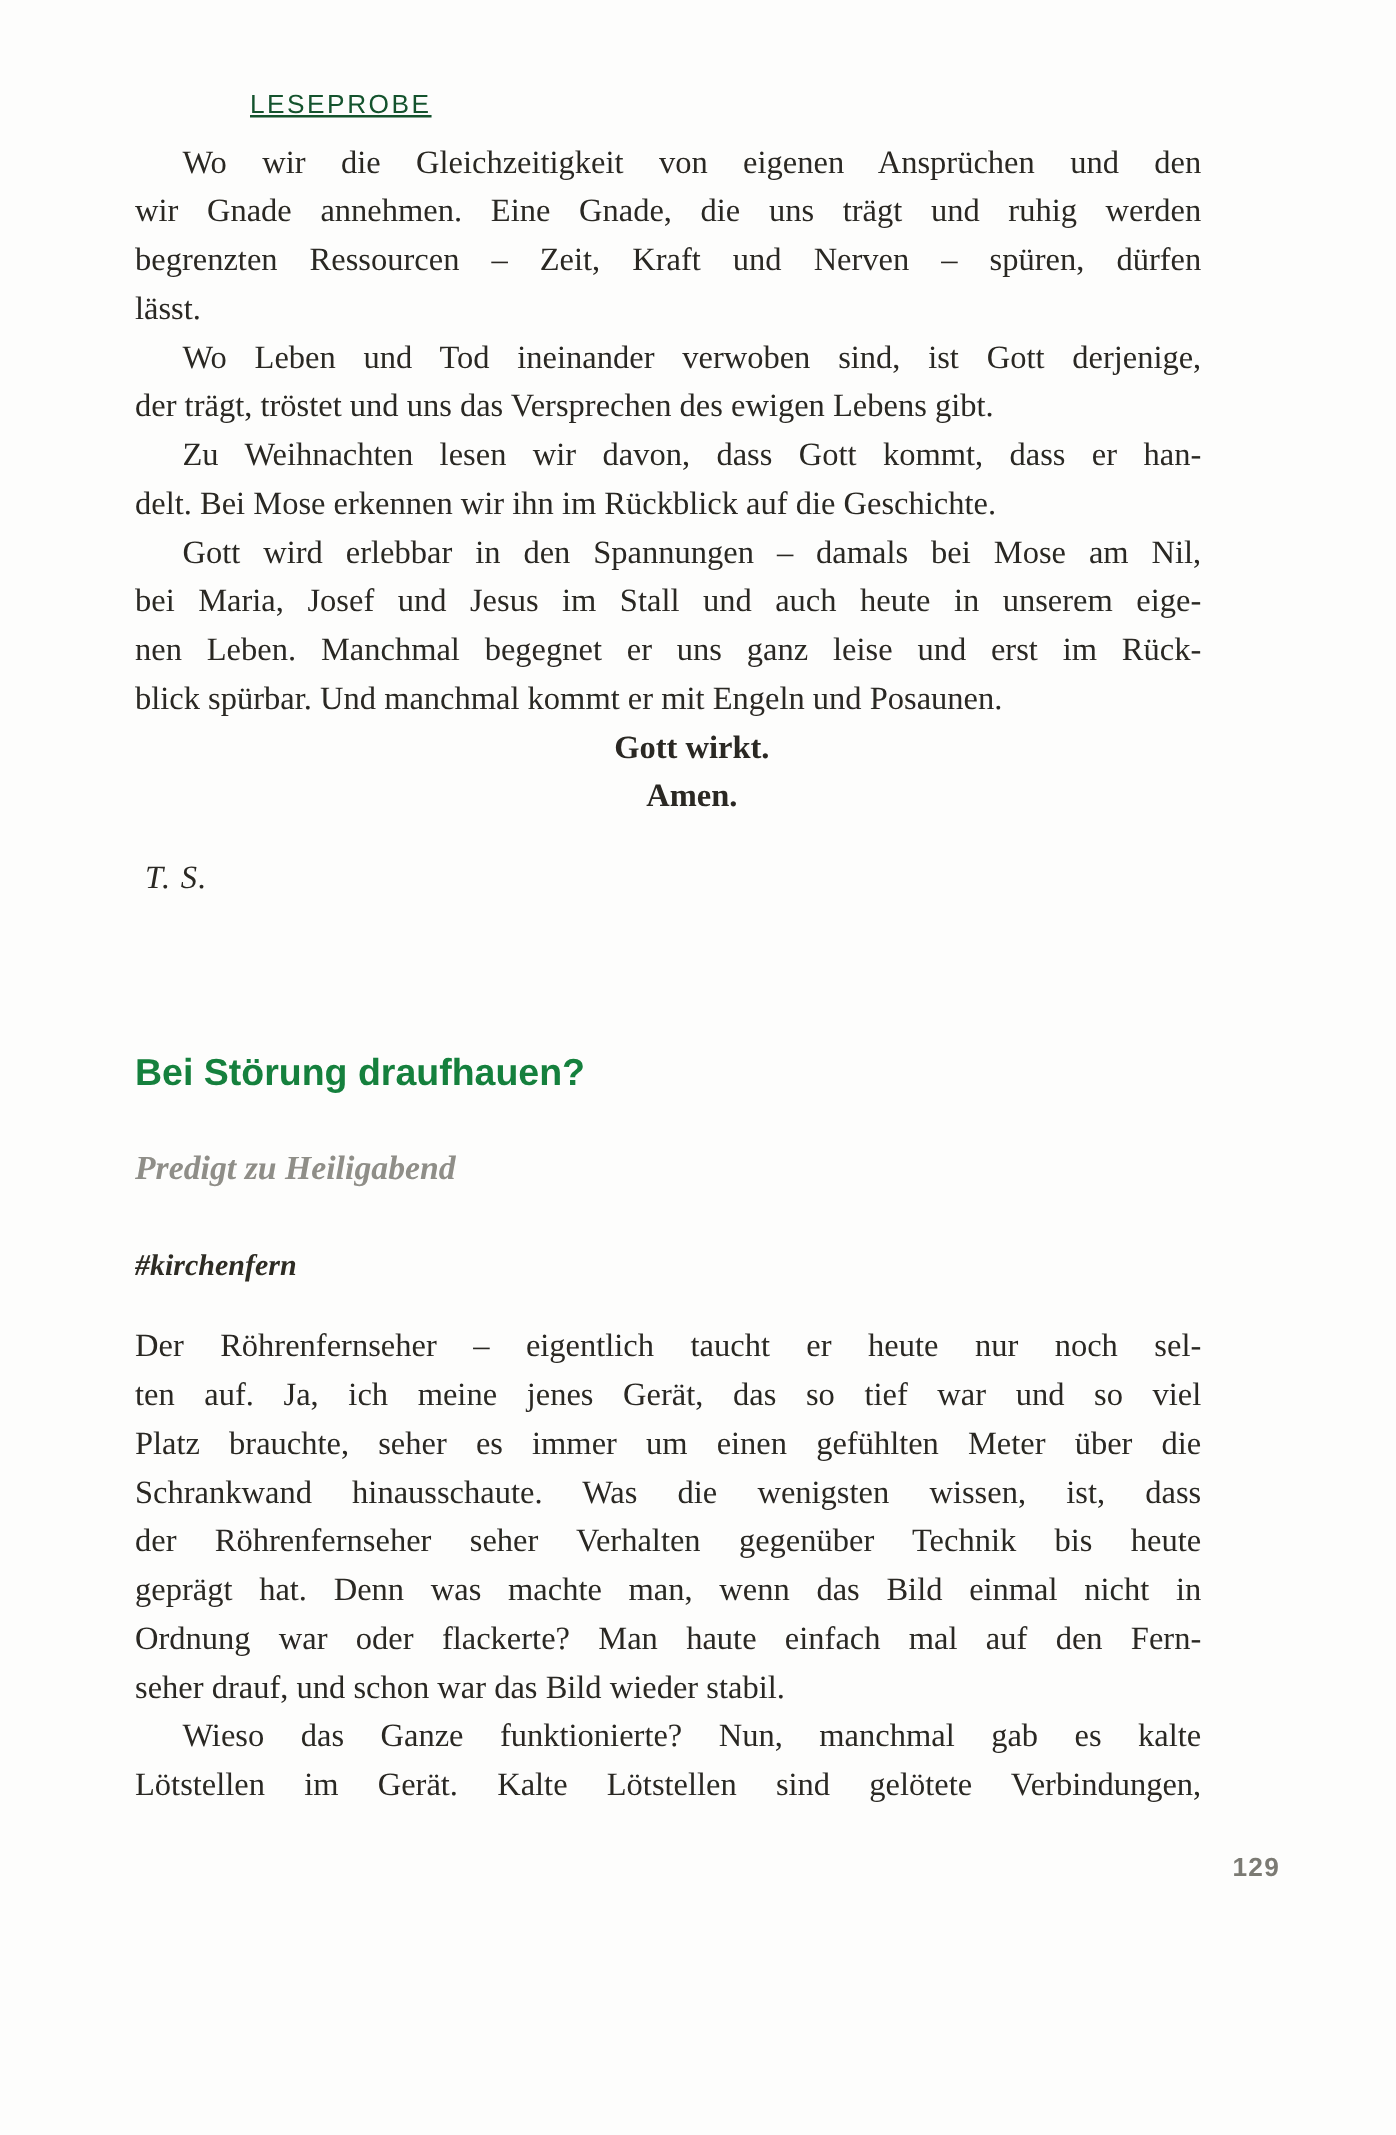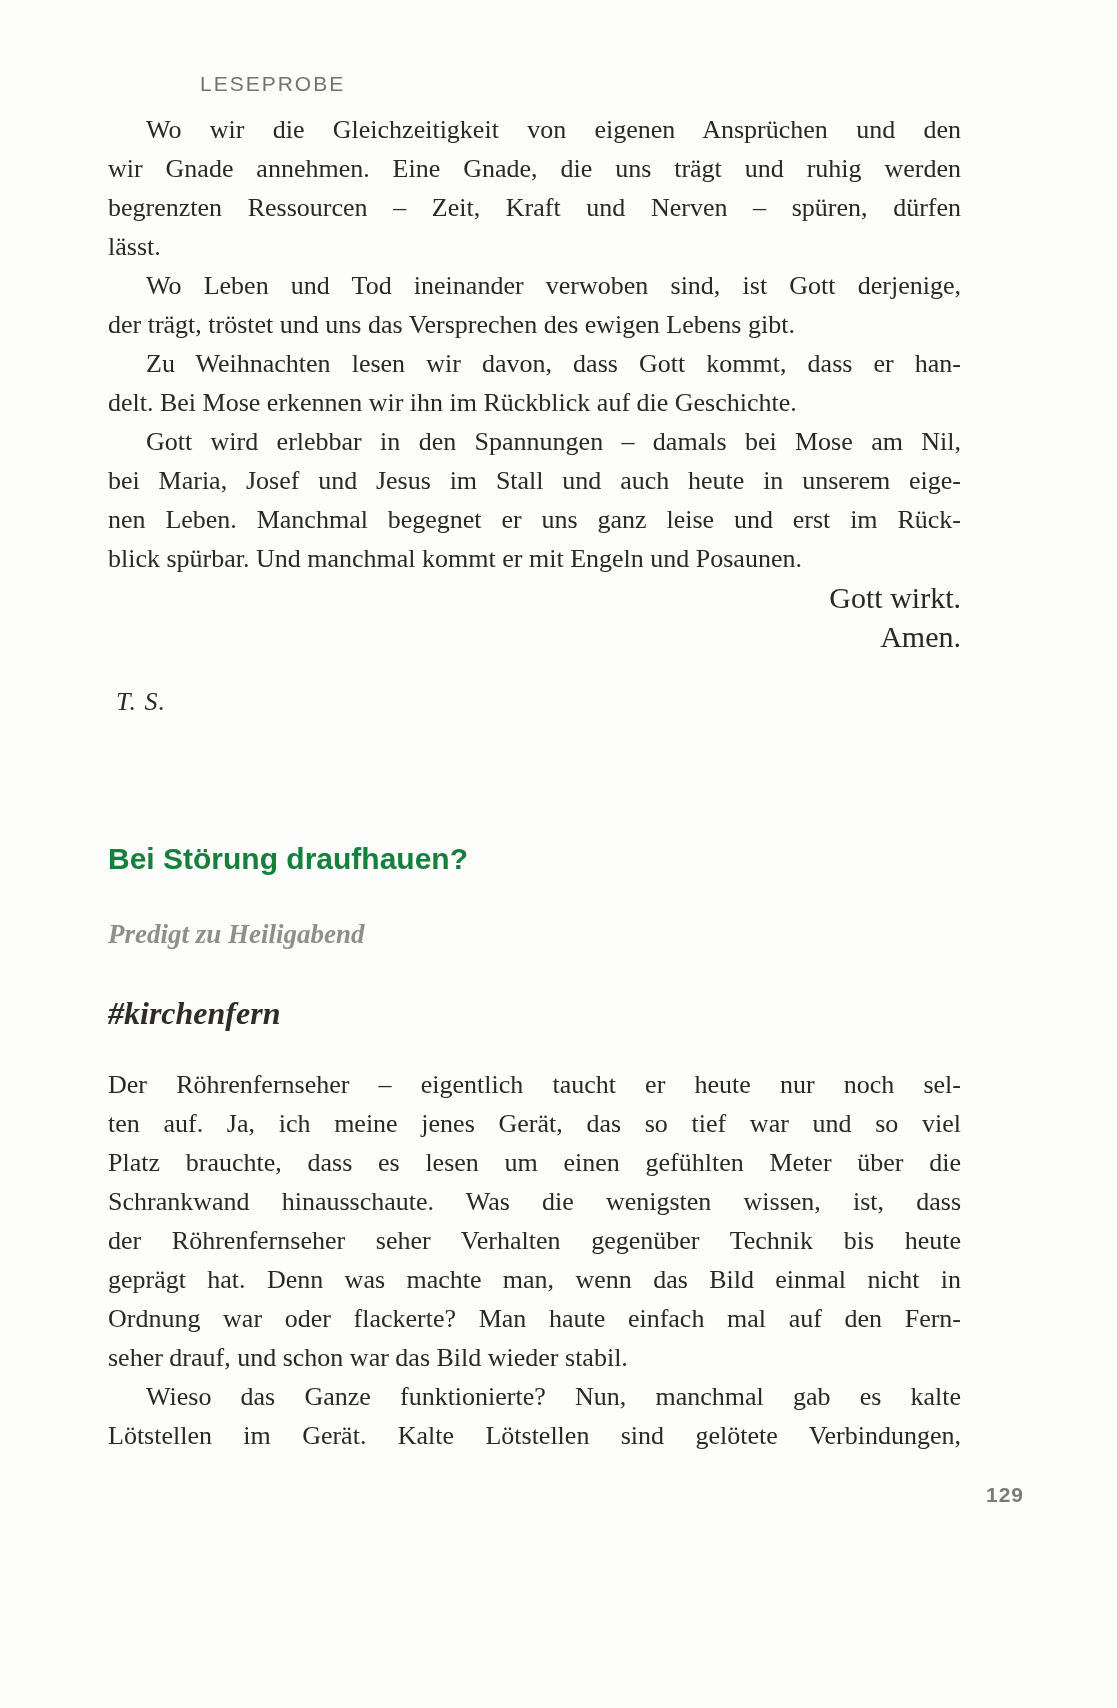--- a/index.html
+++ b/index.html
@@ -12,41 +12,43 @@
     font-family: "Liberation Serif", serif;
     color: #2a2823;
   }
   .running-header {
     position: absolute;
     left: 200px;
     top: 72px;
     font-family: "Liberation Sans", sans-serif;
     font-size: 21px;
     letter-spacing: 2px;
-    color: #737373;
+    color: #14532d;
+    text-decoration: underline;
   }
   .text-block {
     position: absolute;
     left: 108px;
     top: 110px;
     width: 853px;
   }
   .pline {
     font-size: 26px;
     line-height: 39px;
     text-align: justify;
     text-align-last: justify;
   }
   .pline.indent { padding-left: 38px; }
   .pline.last { text-align: left; text-align-last: left; }
   .closing-line {
-    font-size: 30px;
+    font-size: 26px;
     line-height: 39px;
     padding-left: 38px;
-    text-align: right;
+    text-align: center;
+    font-weight: bold;
   }
   .author-line {
     padding-left: 8px;
     font-style: italic;
     font-size: 26px;
     line-height: 39px;
     letter-spacing: 1px;
   }
   .section-title {
     margin-top: 116px;
@@ -60,21 +62,21 @@
     margin-top: 34px;
     font-size: 27px;
     line-height: 39px;
     color: #8f8e88;
     font-style: italic;
   }
   .hashtag-line {
     margin-top: 40px;
     font-weight: bold;
     font-style: italic;
-    font-size: 32px;
+    font-size: 24px;
     line-height: 39px;
     color: #2e2c24;
   }
   .para { margin: 0; }
   .para.after-hashtag { margin-top: 8px; }
   .folio {
     position: absolute;
     top: 1483px;
     right: 93px;
     font-family: "Liberation Sans", sans-serif;
@@ -122,21 +124,21 @@
 
   <p class="author-line">T. S.</p>
 
   <h1 class="section-title">Bei Störung draufhauen?</h1>
   <h2 class="section-subtitle">Predigt zu Heiligabend</h2>
   <p class="hashtag-line">#kirchenfern</p>
 
   <p class="para after-hashtag">
     <span class="pline" style="display: block;">Der Röhrenfernseher – eigentlich taucht er heute nur noch sel-</span>
     <span class="pline" style="display: block;">ten auf. Ja, ich meine jenes Gerät, das so tief war und so viel</span>
-    <span class="pline" style="display: block;">Platz brauchte, dass es lesen um einen gefühlten Meter über die</span>
+    <span class="pline" style="display: block;">Platz brauchte, seher es immer um einen gefühlten Meter über die</span>
     <span class="pline" style="display: block;">Schrankwand hinausschaute. Was die wenigsten wissen, ist, dass</span>
     <span class="pline" style="display: block;">der Röhrenfernseher seher Verhalten gegenüber Technik bis heute</span>
     <span class="pline" style="display: block;">geprägt hat. Denn was machte man, wenn das Bild einmal nicht in</span>
     <span class="pline" style="display: block;">Ordnung war oder flackerte? Man haute einfach mal auf den Fern-</span>
     <span class="pline last" style="display: block;">seher drauf, und schon war das Bild wieder stabil.</span>
   </p>
 
   <p class="para">
     <span class="pline indent" style="display: block;">Wieso das Ganze funktionierte? Nun, manchmal gab es kalte</span>
     <span class="pline" style="display: block;">Lötstellen im Gerät. Kalte Lötstellen sind gelötete Verbindungen,</span>

